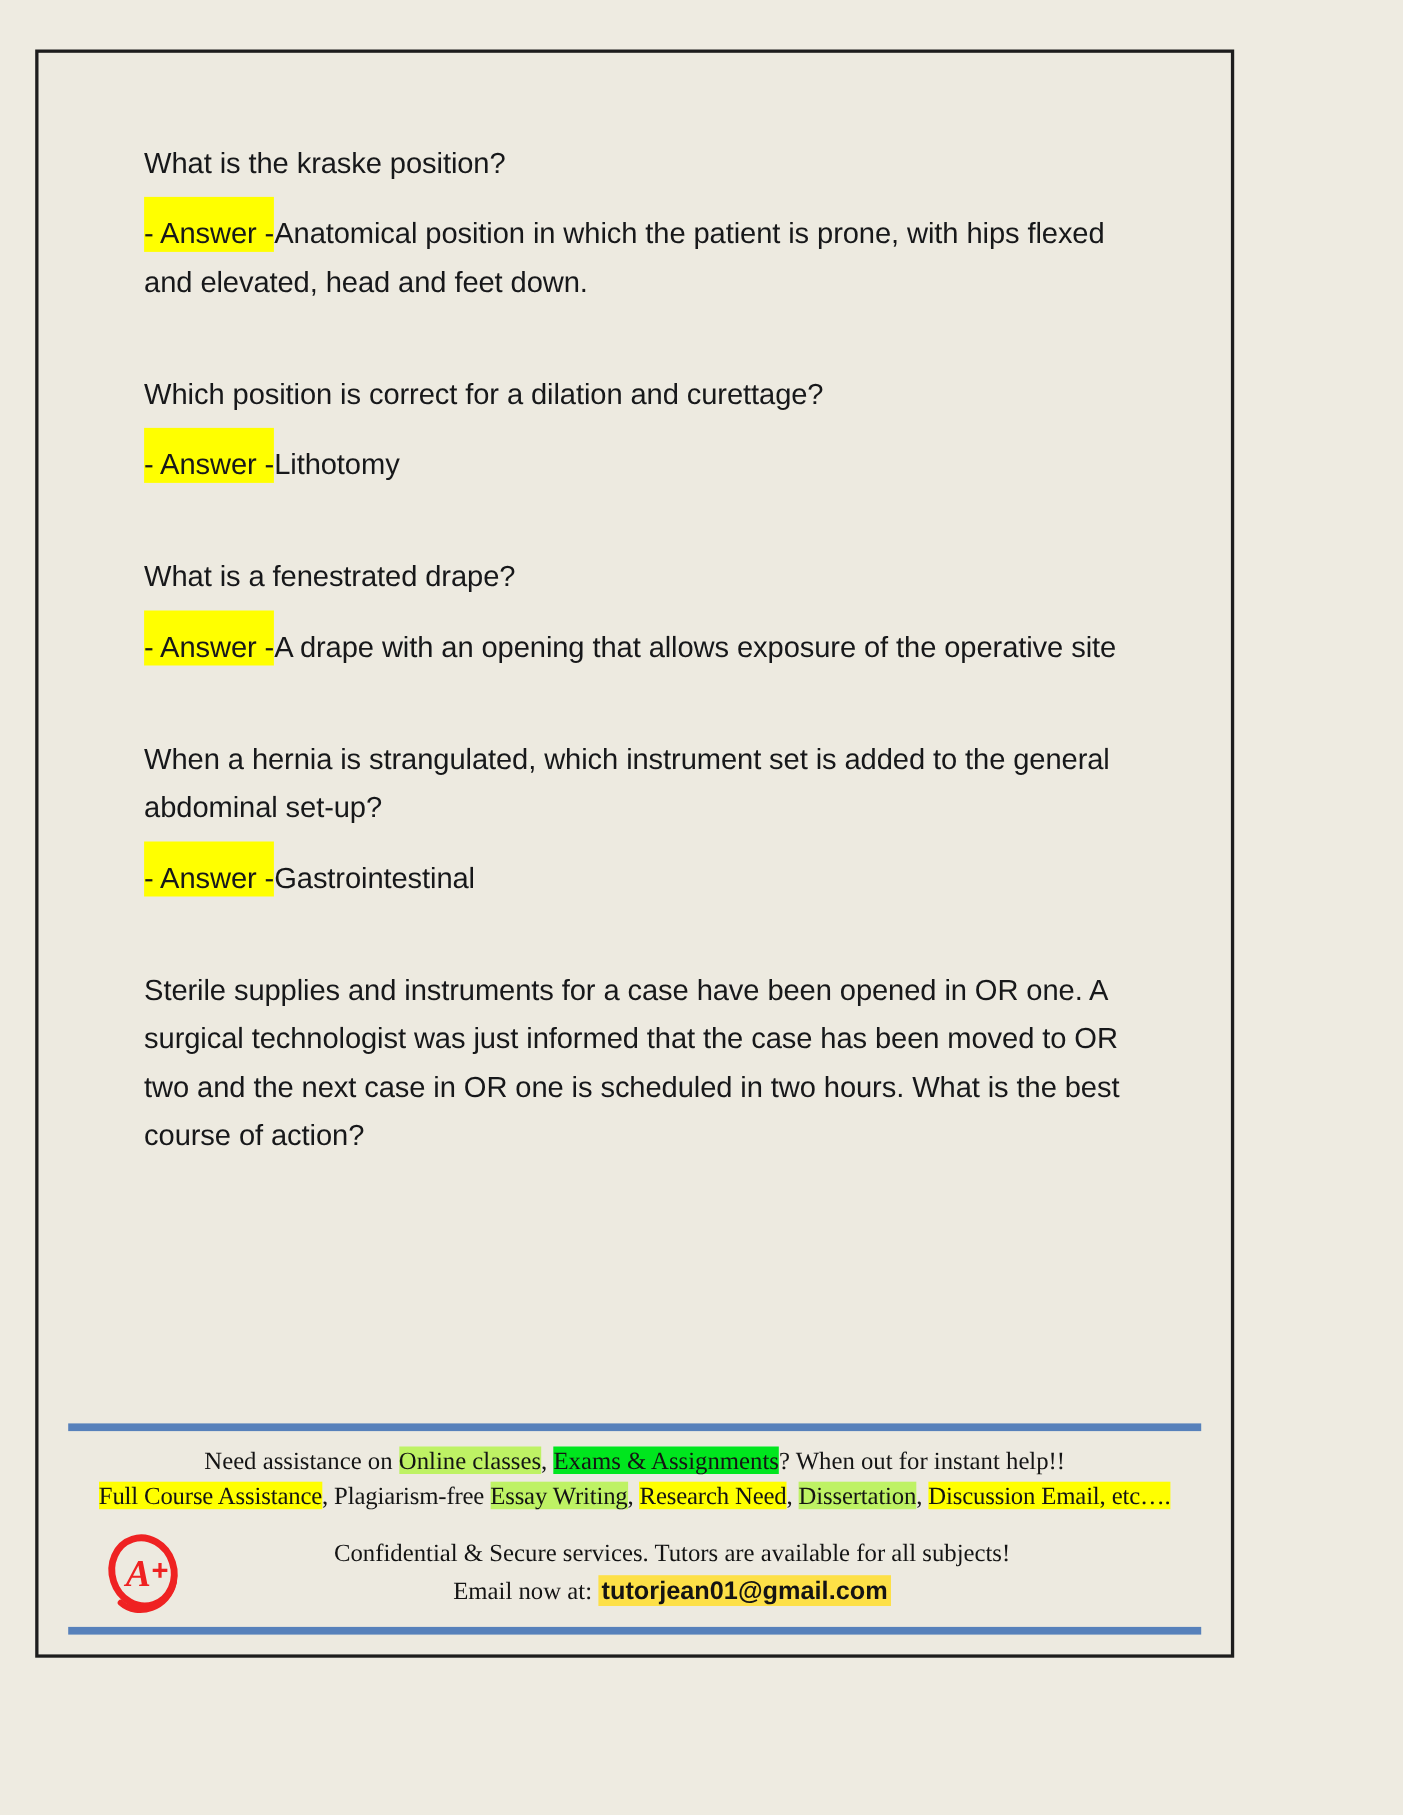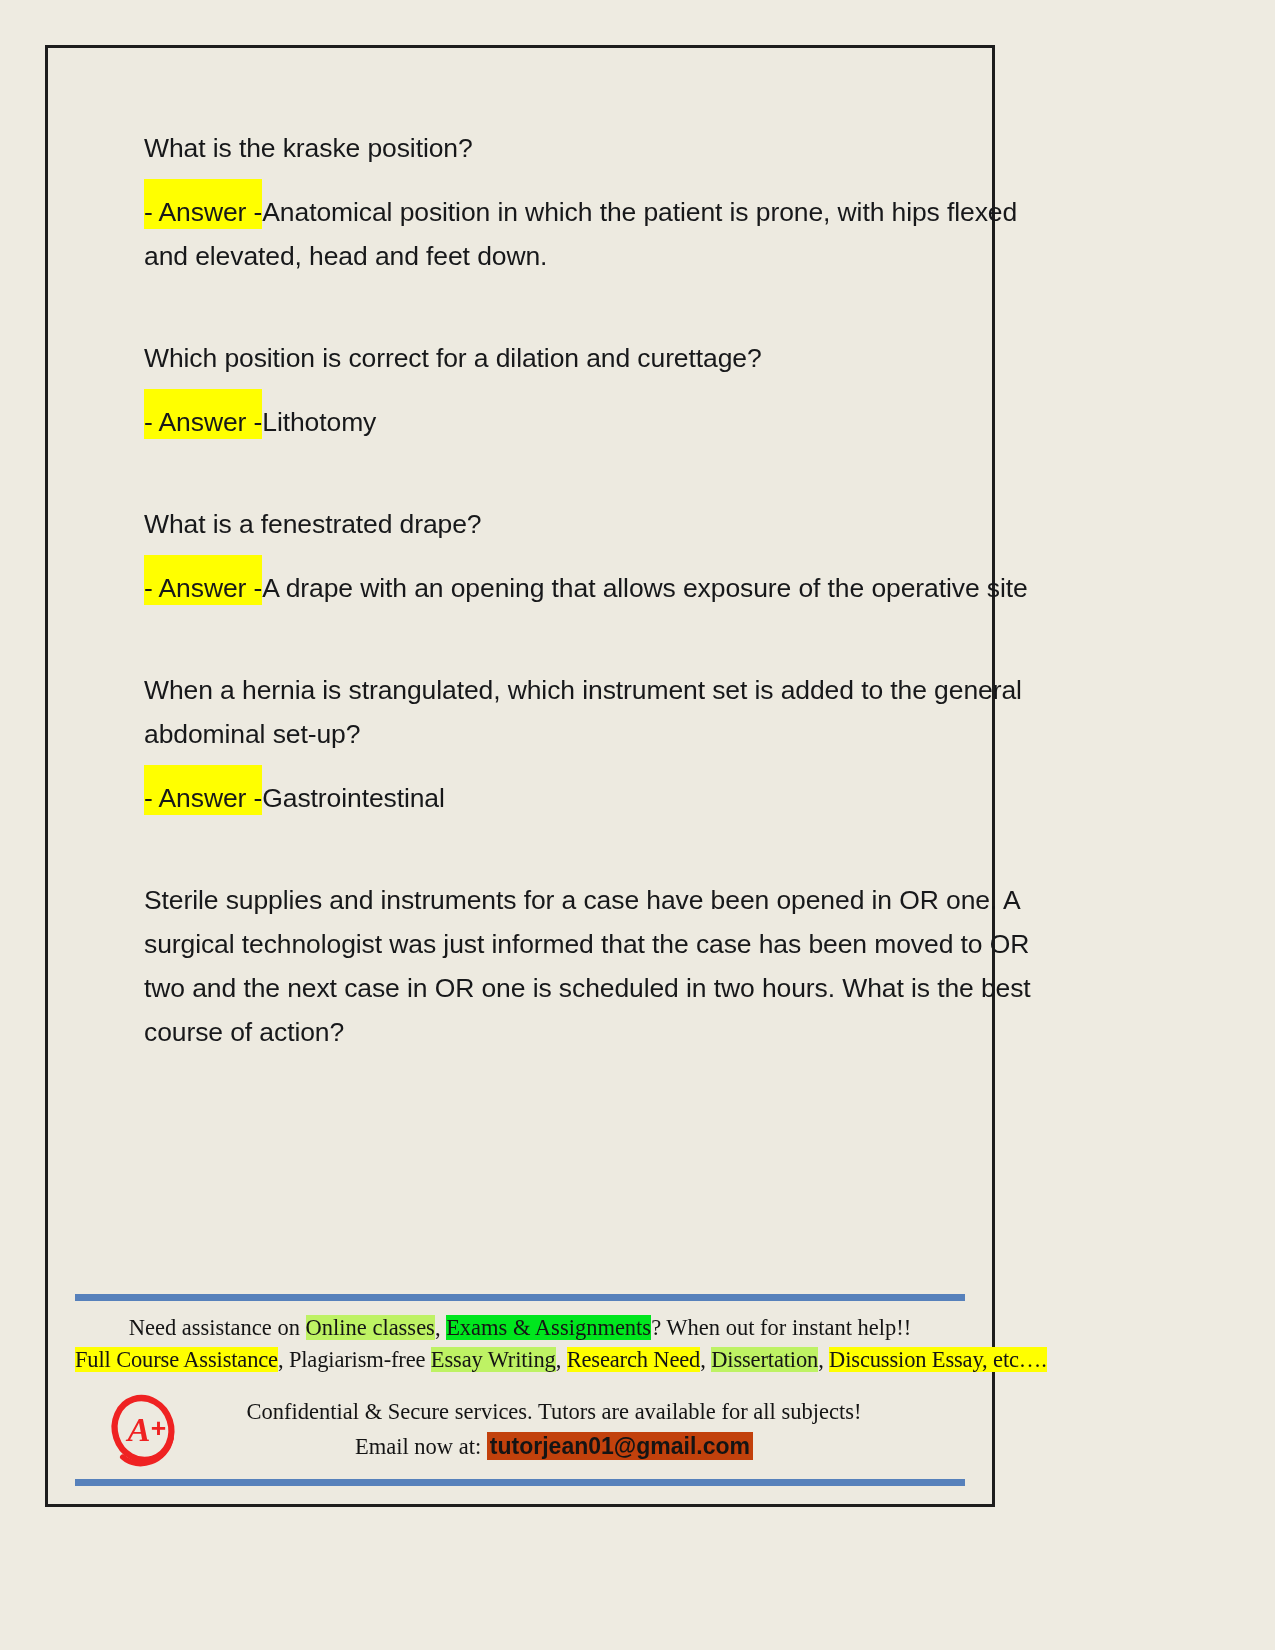--- a/index.html
+++ b/index.html
@@ -9,23 +9,23 @@
   body {
     width: 1275px;
     height: 1650px;
     background: #eeebe1;
     font-family: "Liberation Sans", sans-serif;
     overflow: hidden;
   }
 
   .page {
     position: absolute;
-    left: 45px;
+    left: 32px;
     top: 45px;
-    width: 950px;
+    width: 1090px;
     height: 1462px;
     border: 3px solid #1d1d1d;
     background: #edeae0;
     box-sizing: border-box;
   }
 
   .content {
     position: absolute;
     left: 96px;
     top: 78px;
@@ -107,21 +107,21 @@
   .foot-right .ln {
     font-size: 22.5px;
     line-height: 34px;
     color: #141414;
     white-space: nowrap;
   }
   .email {
     font-family: "Liberation Sans", sans-serif;
     font-weight: bold;
     font-size: 23px;
-    background: #c2410c;
+    background: #fde047;
     padding: 1px 3px;
   }
   .email-label { font-family: "Liberation Serif", serif; }
 </style>
 </head>
 <body>
 
 <div class="page">
 
   <div class="content">
@@ -150,21 +150,21 @@
       <p class="q-line">Sterile supplies and instruments for a case have been opened in OR one. A surgical technologist was just informed that the case has been moved to OR two and the next case in OR one is scheduled in two hours. What is the best course of action?</p>
     </div>
 
   </div>
 
   <div class="footer">
     <div class="rule top"></div>
 
     <div class="foot-line l1"><span>Need assistance on </span><span class="hl-cyan">Online classes</span><span>, </span><span class="hl-green">Exams &amp; Assignments</span><span>? When out for instant help!!</span></div>
 
-    <div class="foot-line l2"><span class="hl-yel">Full Course Assistance</span><span>, Plagiarism-free </span><span class="hl-cyan">Essay Writing</span><span>, </span><span class="hl-yel">Research Need</span><span>, </span><span class="hl-cyan">Dissertation</span><span>, </span><span class="hl-yel">Discussion Essay, etc….</span></div>
+    <div class="foot-line l2"><span class="hl-yel">Full Course Assistance</span><span>, Plagiarism-free </span><span class="hl-cyan">Essay Writing</span><span>, </span><span class="hl-yel">Research Need</span><span>, </span><span class="hl-cyan">Dissertation</span><span>, </span><span class="hl-yel">Discussion Email, etc….</span></div>
 
     <div class="foot-bottom">
       <div class="logo-wrap">
         <svg width="78" height="78" viewBox="0 0 100 100">
           <ellipse cx="50" cy="50" rx="36" ry="40" fill="none" stroke="#ef2222" stroke-width="8" transform="rotate(-18 50 50)"></ellipse>
           <path d="M24 86 C 44 104, 80 92, 86 62" fill="none" stroke="#ef2222" stroke-width="7" stroke-linecap="round"></path>
           <text x="30" y="66" font-family="Liberation Serif, serif" font-size="44" font-style="italic" font-weight="bold" fill="#ef2222">A</text>
           <text x="60" y="60" font-family="Liberation Sans, sans-serif" font-size="34" font-weight="bold" fill="#ef2222">+</text>
         </svg>
       </div>

